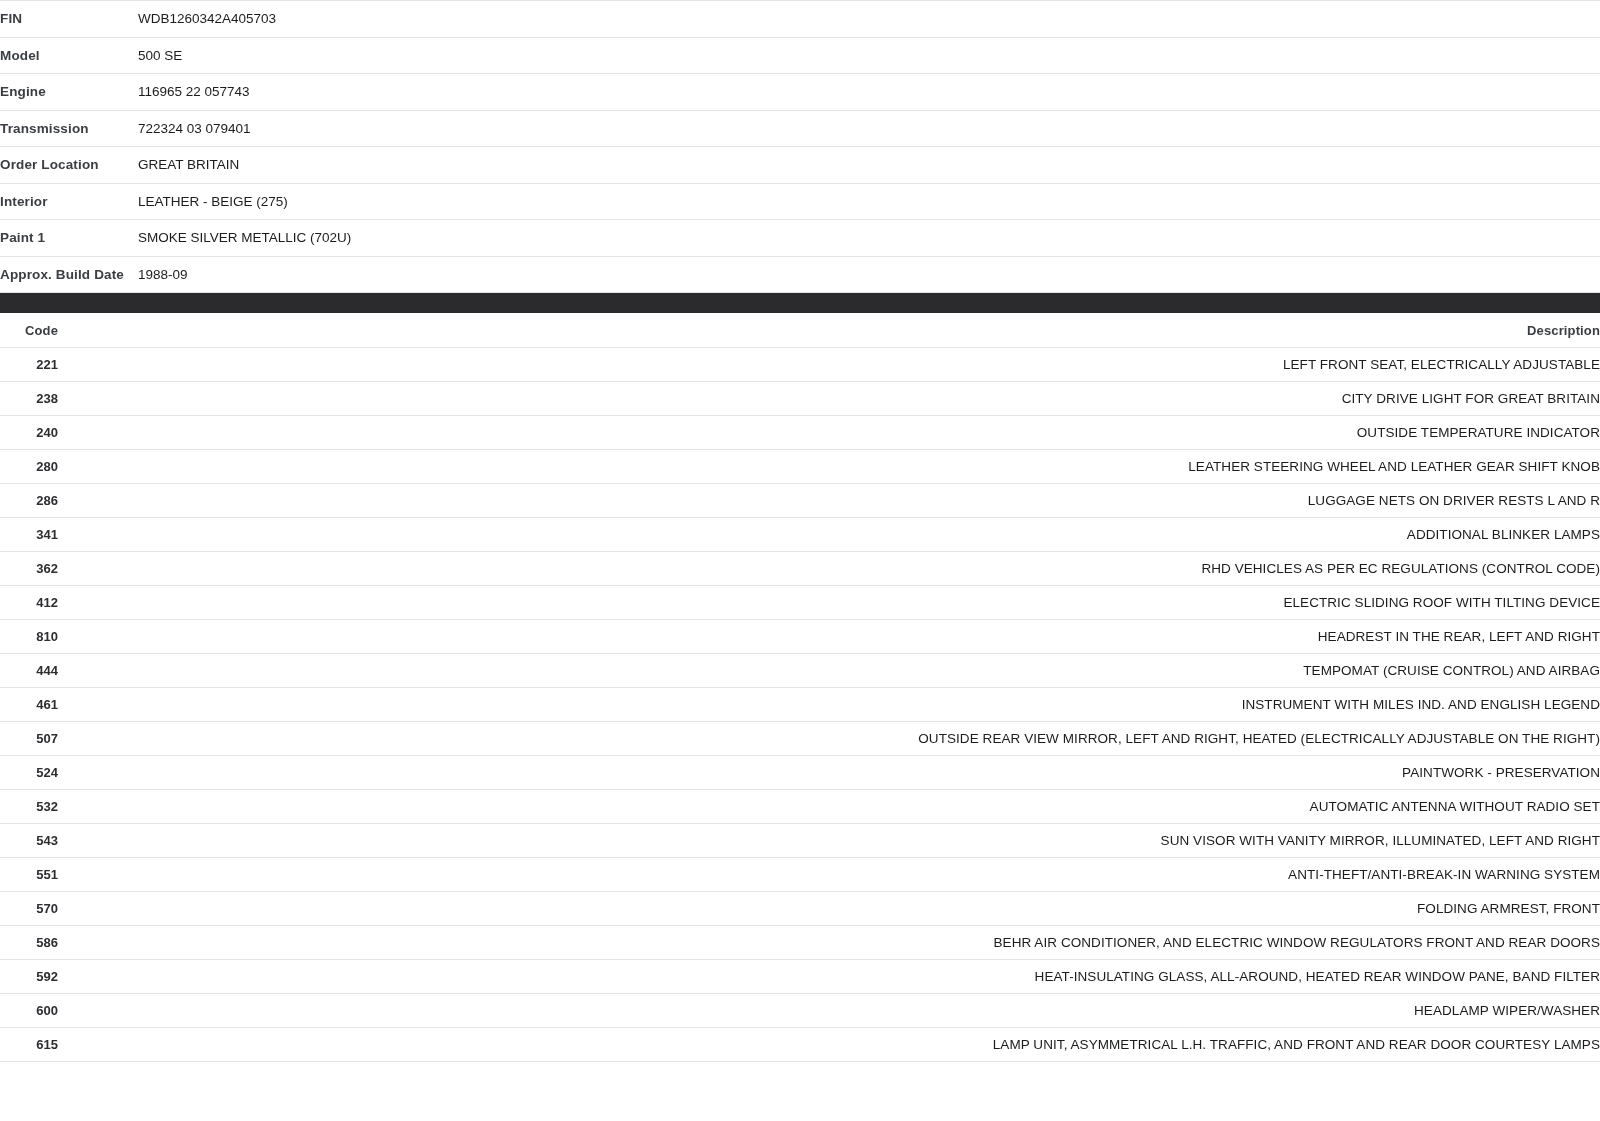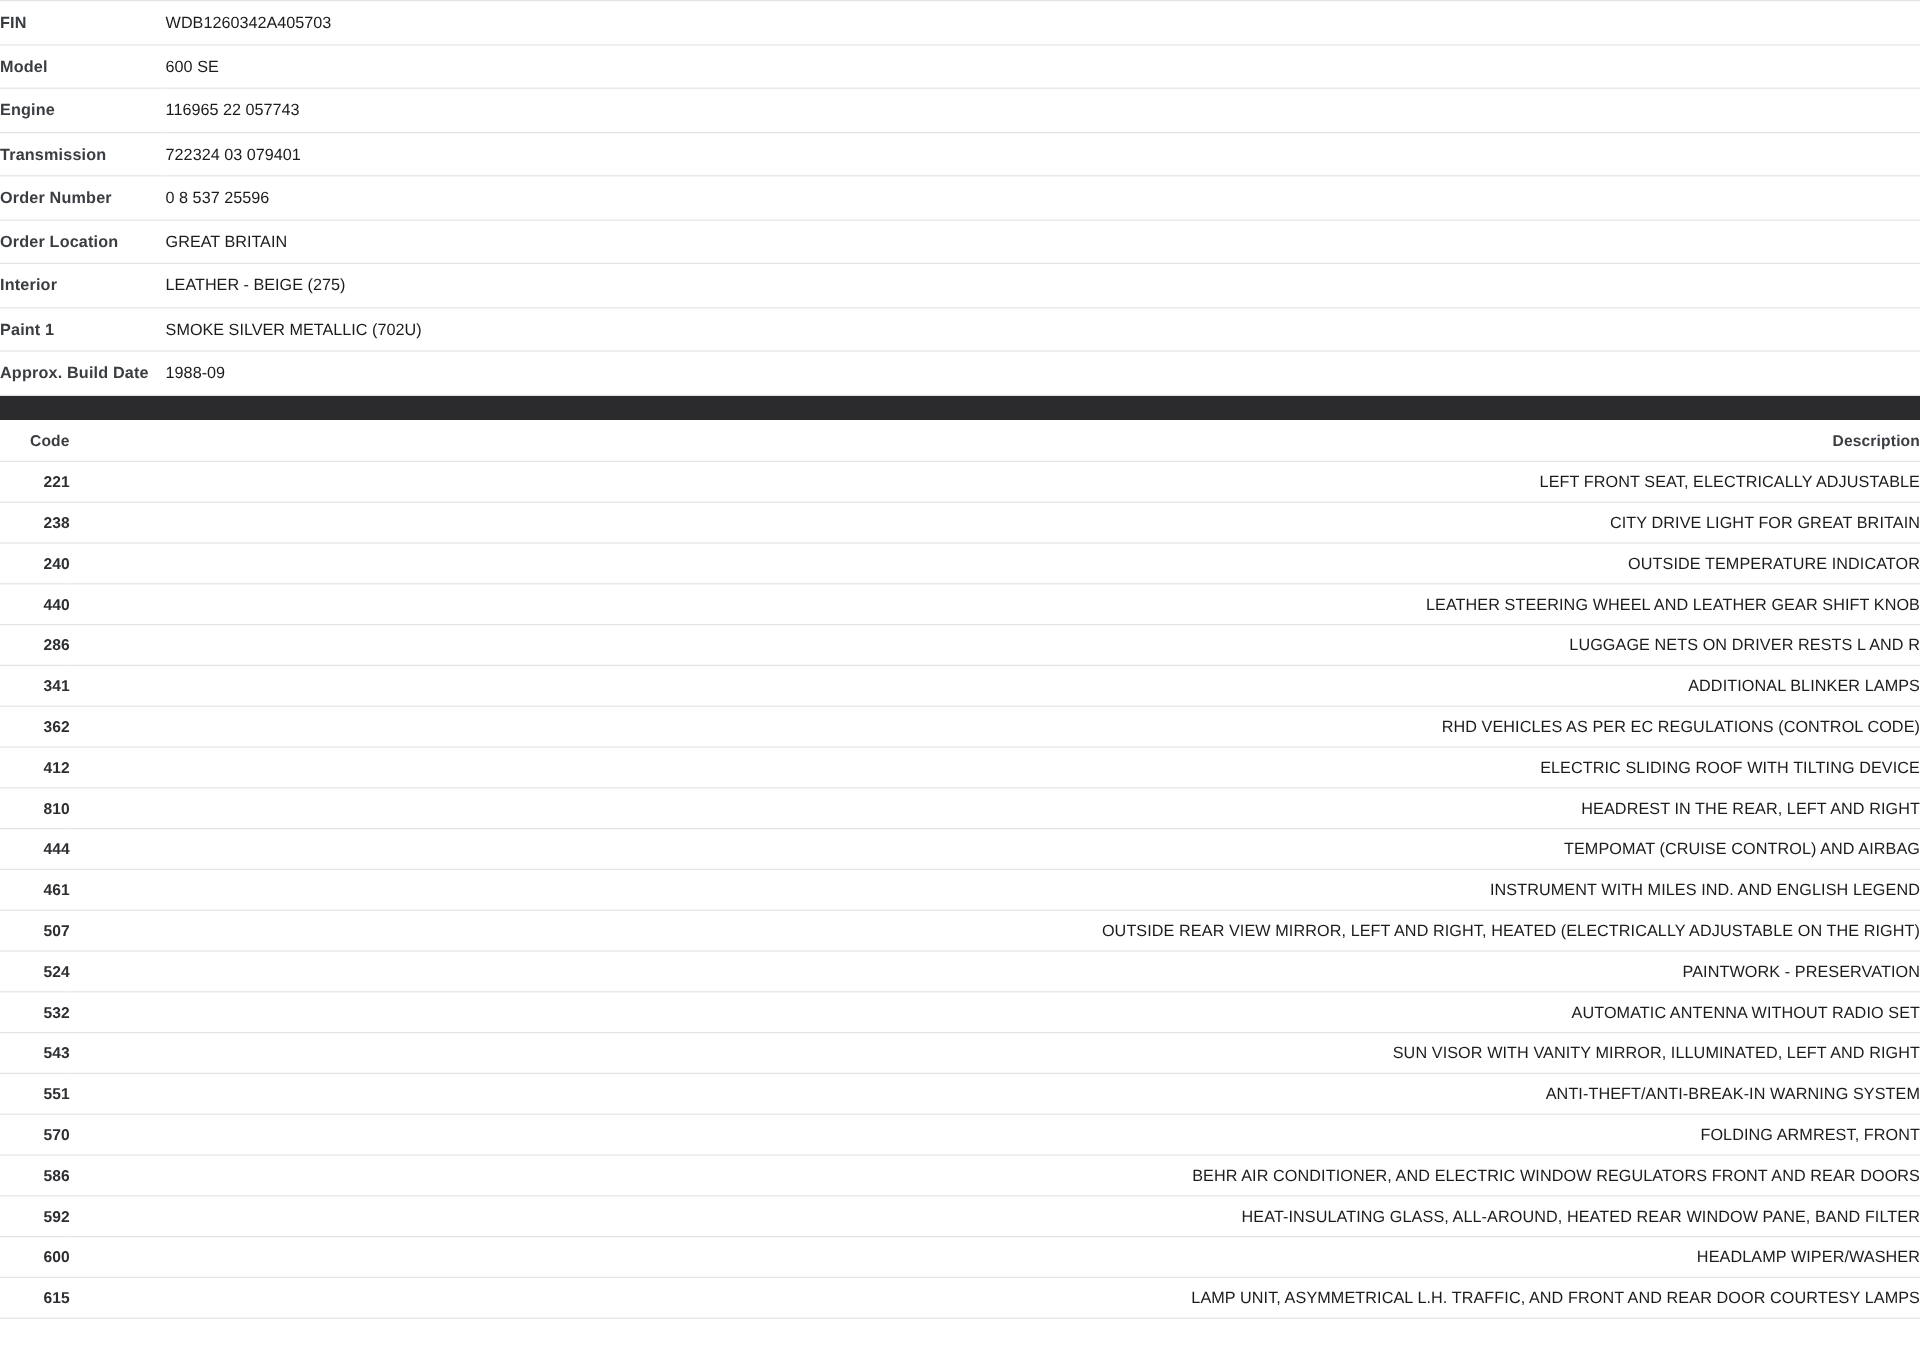--- a/index.html
+++ b/index.html
@@ -108,33 +108,29 @@
 <div class="page">
 
   <table class="spec-table">
     <tbody>
         <tr>
           <td class="spec-label">FIN</td>
           <td class="spec-value">WDB1260342A405703</td>
         </tr>
         <tr>
           <td class="spec-label">Model</td>
-          <td class="spec-value">600 SE</td>
+          <td class="spec-value">500 SE</td>
         </tr>
         <tr>
           <td class="spec-label">Engine</td>
           <td class="spec-value">116965 22 057743</td>
         </tr>
         <tr>
           <td class="spec-label">Transmission</td>
           <td class="spec-value">722324 03 079401</td>
-        </tr>
-        <tr>
-          <td class="spec-label">Order Number</td>
-          <td class="spec-value">0 8 537 25596</td>
         </tr>
         <tr>
           <td class="spec-label">Order Location</td>
           <td class="spec-value">GREAT BRITAIN</td>
         </tr>
         <tr>
           <td class="spec-label">Interior</td>
           <td class="spec-value">LEATHER - BEIGE (275)</td>
         </tr>
         <tr>
@@ -164,21 +160,21 @@
         </tr>
         <tr>
           <td class="col-code">238</td>
           <td class="col-desc">CITY DRIVE LIGHT FOR GREAT BRITAIN</td>
         </tr>
         <tr>
           <td class="col-code">240</td>
           <td class="col-desc">OUTSIDE TEMPERATURE INDICATOR</td>
         </tr>
         <tr>
-          <td class="col-code">440</td>
+          <td class="col-code">280</td>
           <td class="col-desc">LEATHER STEERING WHEEL AND LEATHER GEAR SHIFT KNOB</td>
         </tr>
         <tr>
           <td class="col-code">286</td>
           <td class="col-desc">LUGGAGE NETS ON DRIVER RESTS L AND R</td>
         </tr>
         <tr>
           <td class="col-code">341</td>
           <td class="col-desc">ADDITIONAL BLINKER LAMPS</td>
         </tr>

